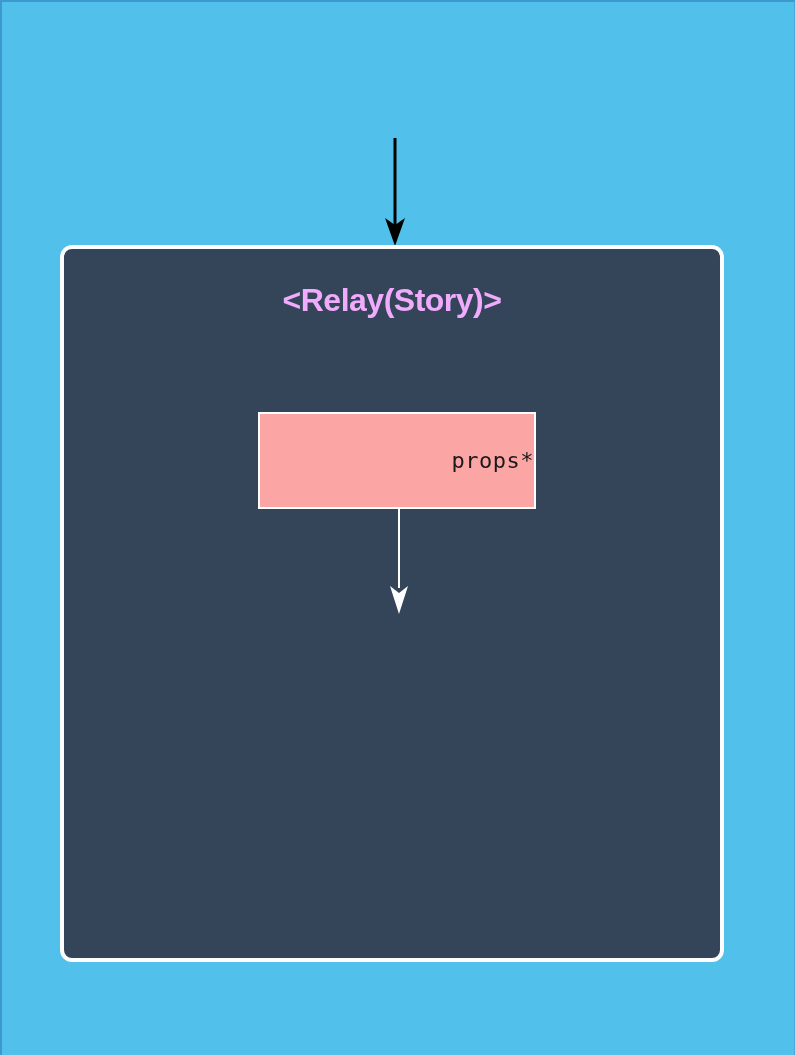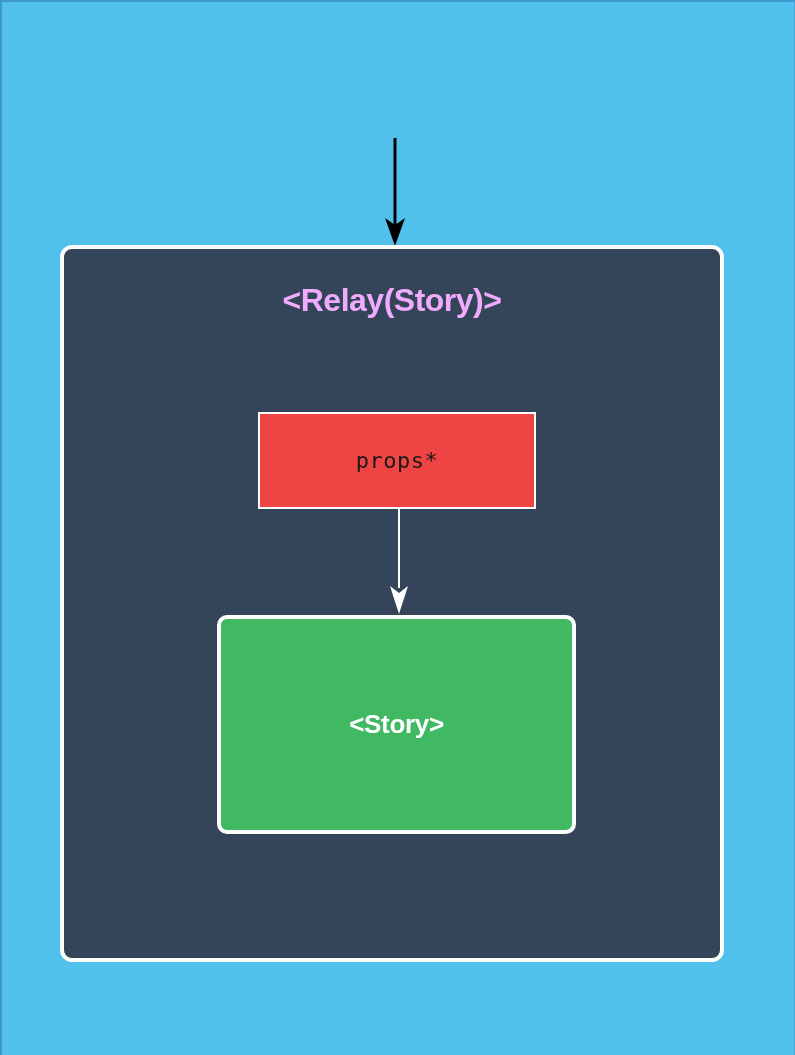--- a/index.html
+++ b/index.html
@@ -74,26 +74,26 @@
     letter-spacing: -0.5px;
   }
 
   
   .props-box-inner {
     position: absolute;
     left: 194px;   
     top: 163px;
     width: 278px;
     height: 97px;
-    background: #ef4444;
+    background: #fca5a5;
     border: 2px solid #fdfdfd;
     box-sizing: border-box;
     display: flex;
     align-items: center;
-    justify-content: center;
+    justify-content: flex-end;
   }
   .props-box-inner .label {
     font-family: "DejaVu Sans Mono", "Liberation Mono", monospace;
     font-size: 22px;
     color: #1a1a1a;
     letter-spacing: 0.5px;
   }
 
   
   .arrow-inner {
@@ -143,19 +143,16 @@
 
     <div class="props-box-inner">
       <span class="label">props*</span>
     </div>
 
     <svg class="arrow-inner" viewBox="0 0 30 110" xmlns="http://www.w3.org/2000/svg">
       <line x1="15" y1="0" x2="15" y2="80" stroke="#ffffff" stroke-width="2"></line>
       <path d="M 15 106 L 6 78 L 15 85 L 24 78 Z" fill="#ffffff"></path>
     </svg>
 
-    <div class="story-box">
-      <span class="label">&lt;Story&gt;</span>
-    </div>
 
   </div>
 
 </div>
 
 </body></html>

